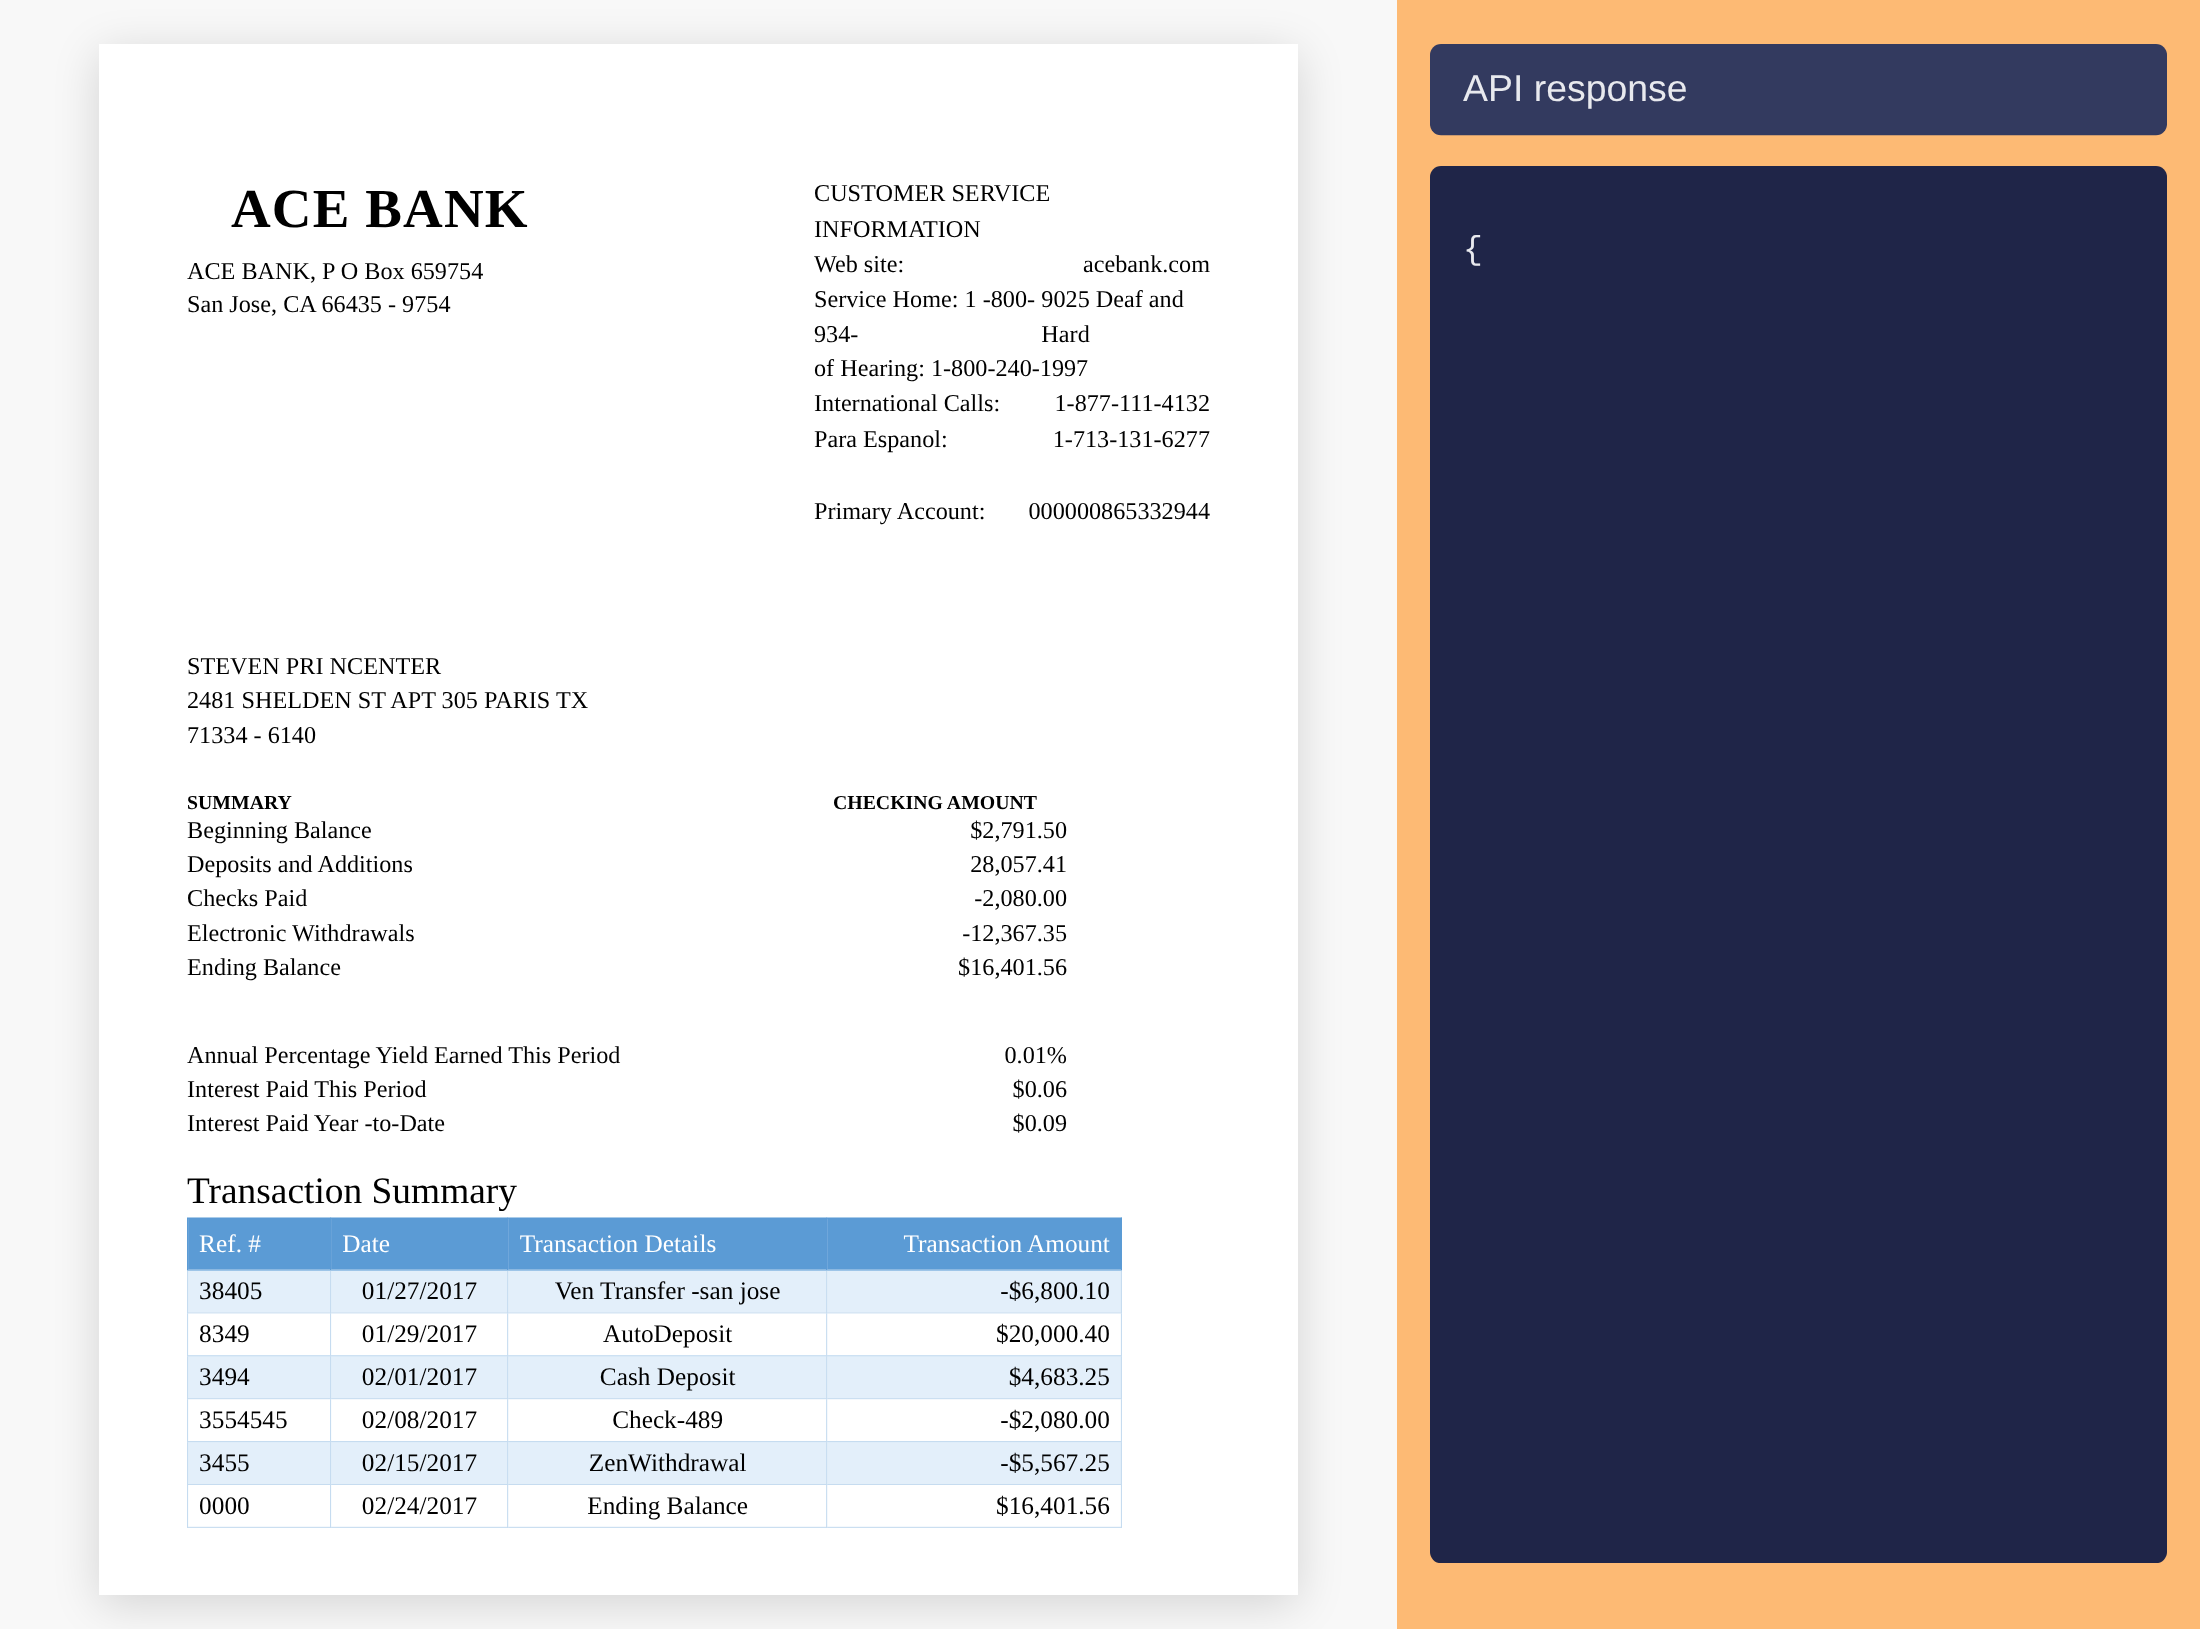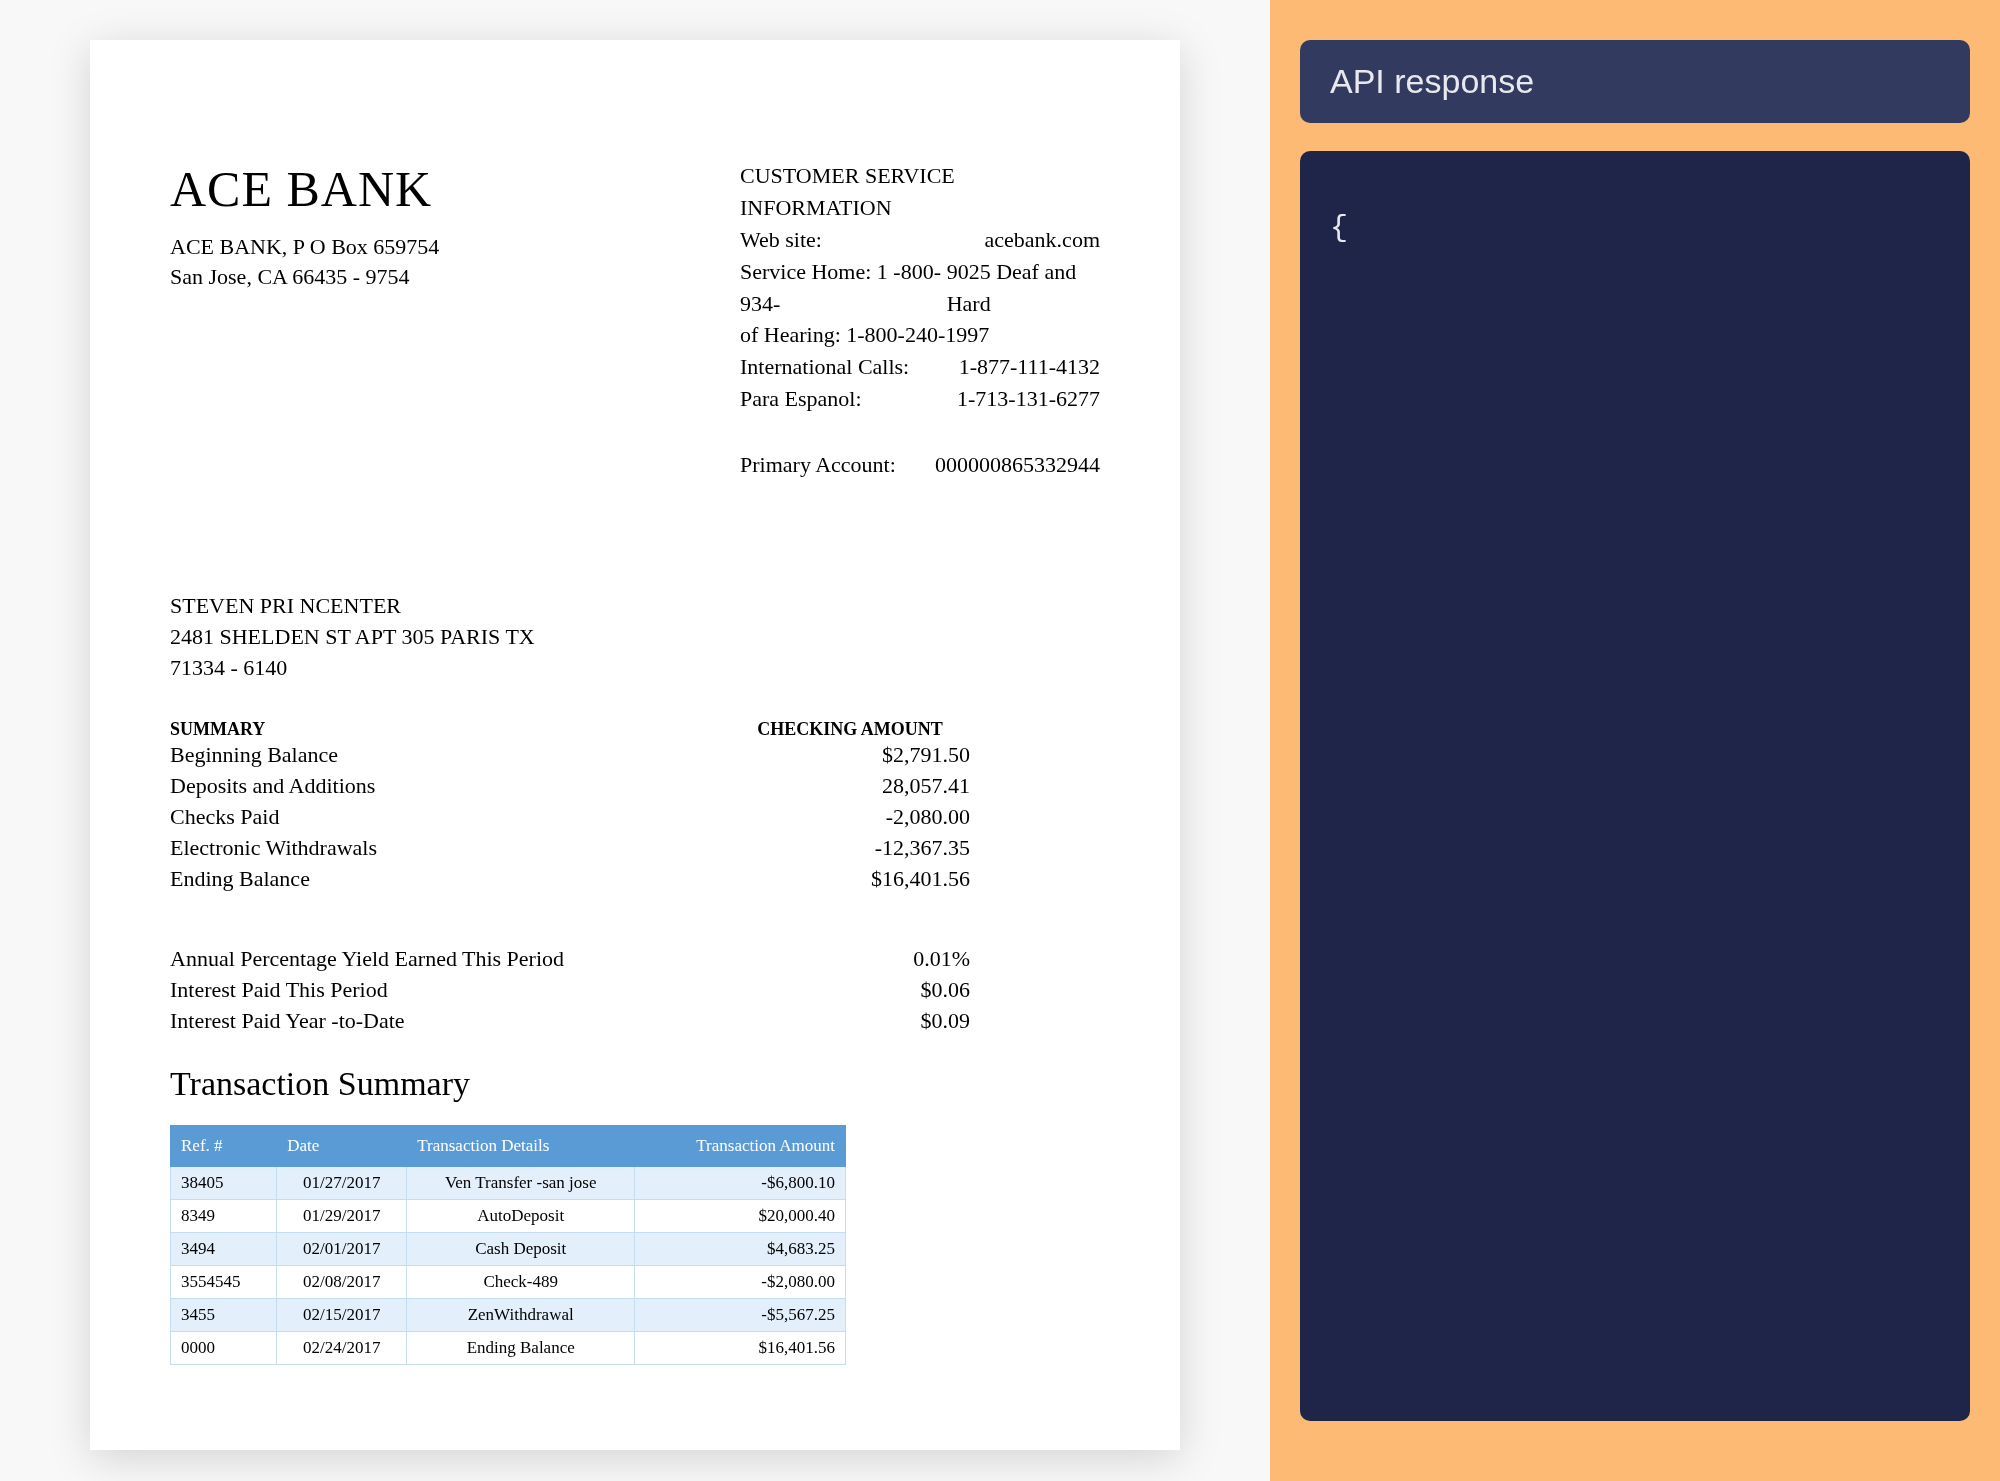--- a/index.html
+++ b/index.html
@@ -30,24 +30,25 @@
     position: relative;
   }
   .doc-header {
     display: flex;
     justify-content: space-between;
     align-items: flex-start;
   }
   .bank-block { flex: 0 0 auto; }
   .bank-name {
     font-size: 50px;
-    font-weight: normal;
+    font-weight: bold;
     letter-spacing: 1px;
     margin-bottom: 14px;
     color: #000;
+    margin-left: 40px;
   }
   .bank-addr {
     font-size: 22px;
     line-height: 1.35;
     color: #000;
   }
   .cust-block {
     flex: 0 0 auto;
     font-size: 22px;
     line-height: 1.45;
@@ -84,24 +85,24 @@
   }
   .summary-row .col-l { width: 560px; }
   .summary-row .col-r { width: 240px; text-align: right; }
   .summary-gap { height: 50px; }
   .txn-title {
     margin-top: 28px;
     font-size: 34px;
     color: #000;
   }
   .txn-table {
-    margin-top: 22px;
-    width: 676px;
+    margin-top: 4px;
+    width: 850px;
     border-collapse: collapse;
-    font-size: 17px;
+    font-size: 23px;
     border: 1px solid #8fb8de;
   }
   .txn-table thead th {
     background: #5b9bd5;
     color: #ffffff;
     font-weight: normal;
     padding: 10px 10px;
     text-align: left;
     border: 1px solid #5b9bd5;
   }

